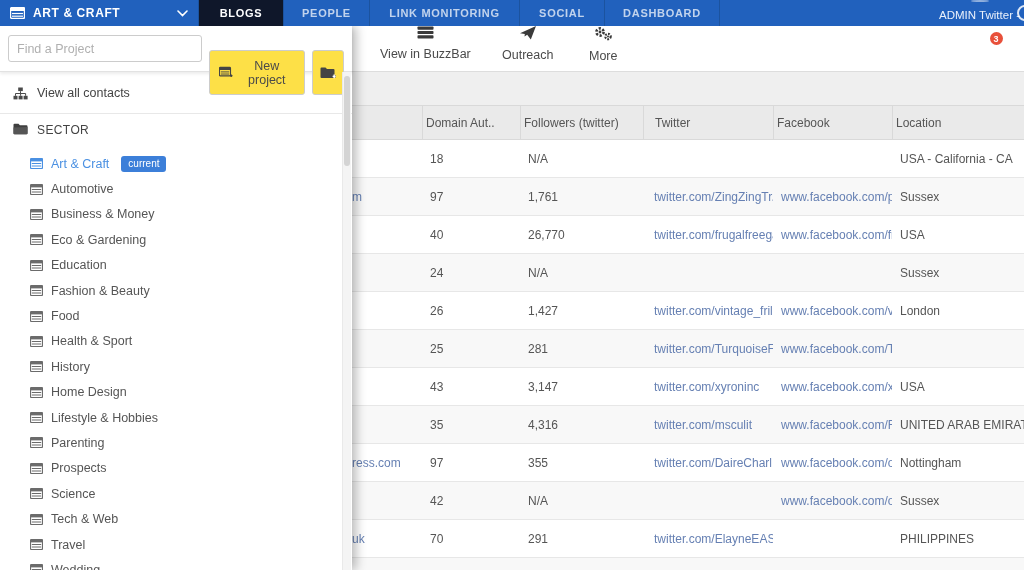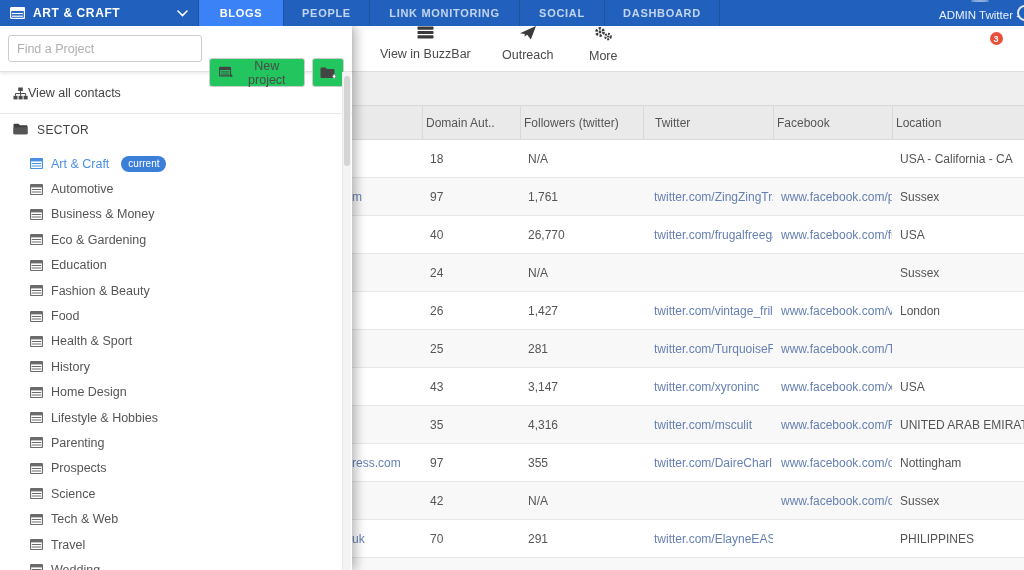--- a/index.html
+++ b/index.html
@@ -8,21 +8,21 @@
   .stage { position:relative; width:1024px; height:570px; }
 
   
   .navbar { position:absolute; top:0; left:0; width:1024px; height:26px;
     background:#2161bd; display:flex; align-items:stretch; color:#fff; z-index:30; }
   .nav-left { width:198px; display:flex; align-items:center; padding:0 10px; gap:8px; cursor:pointer; }
   .nav-left .title { font-size:12px; font-weight:bold; letter-spacing:.6px; flex:1; }
   .nav-tab { display:flex; align-items:center; justify-content:center;
     font-size:11px; font-weight:bold; letter-spacing:.7px; color:rgba(255,255,255,.72);
     border-left:1px solid #1b539f; cursor:pointer; }
-  .nav-tab.active { background:#3b82f6; color:#fff; }
+  .nav-tab.active { background:#0f172a; color:#fff; }
   .t-blogs{width:85px} .t-people{width:86px} .t-link{width:150px} .t-social{width:85px} .t-dash{width:115px}
   .nav-spacer { flex:1; border-left:1px solid #1b539f; }
   .nav-user { display:flex; align-items:center; gap:7px; padding-right:4px;flex-direction:column; }
   .avatar { width:18px; height:18px; border-radius:50%;
     background:radial-gradient(circle at 35% 30%, #f3e9e2 0 30%, #b5493a 31% 62%, #6e2c24 63% 100%);
     border:1px solid rgba(255,255,255,.5); }
   .user-name { font-size:11.5px; color:#eaf1fb; white-space:nowrap; }
   .redacted { width:70px; height:11px; border-radius:6px; background:rgba(255,255,255,.45); filter:blur(2.5px); }
   .notif { position:relative; width:24px; height:20px; margin-left:14px; cursor:pointer; }
   .notif-badge { position:absolute; top:-3px; right:-4px; min-width:13px; height:13px; border-radius:8px;
@@ -53,35 +53,35 @@
   .link { color:#6680b3; cursor:pointer; }
 
   
   .panel { position:absolute; top:26px; left:0; width:352px; height:544px; background:#fff;
     box-shadow:4px 0 10px rgba(0,0,0,.28); z-index:20; }
   .panel-head { position:relative; height:46px; border-bottom:1px solid #e2e2e2;
     box-shadow:0 2px 3px rgba(0,0,0,.08); display:flex; align-items:center; padding:0 8px; gap:7px; }
   .proj-search { width:222px; height:27px; border:1px solid #ccc; border-radius:3px; padding:0 8px;
     font-size:12.5px; color:#444; font-family:Liberation Sans, sans-serif; outline:none; }
   .proj-search::placeholder { color:#b0b0b0; }
-  .btn { height:29px; border:1px solid #ccc; border-radius:3px; background:#22c55e; display:flex;
+  .btn { height:45px; border:1px solid #ccc; border-radius:3px; background:#fde047; display:flex;
     align-items:center; gap:6px; padding:0 9px; font-size:12.5px; color:#4a4a4a; cursor:pointer;
     font-family:"Liberation Sans", sans-serif;margin-top:48px; }
-  .view-all { display:flex; align-items:center; height:32px; padding:0 13px; margin-top:5px;
+  .view-all { display:flex; align-items:center; gap:9px; height:32px; padding:0 13px; margin-top:5px;
     font-size:12.5px; color:#444; cursor:pointer; }
   .divider { border-bottom:1px solid #e8e8e8; margin-top:4px; }
   .sector-row { display:flex; align-items:flex-start; gap:9px; height:26px; padding:0 13px; margin-top:9px;
     font-size:12px; color:#444; letter-spacing:.4px; cursor:pointer; }
   .tree { margin-top:2px; }
   .tree-item { display:flex; align-items:center; gap:8px; height:25.4px; padding-left:30px;
     font-size:12.5px; color:#555; cursor:pointer; }
   .tree-item svg { color:#6b6b6b; flex:none; }
   .tree-item.current { color:#4a90e2; }
   .tree-item.current svg { color:#4a90e2; }
-  .badge { display:none; background:#3c7fd9; color:#fff; font-size:10px; border-radius:8px;
+  .badge { display:none; background:#3c7fd9; color:#fff; font-size:10px; border-radius:3px;
     padding:2px 7px 3px; margin-left:4px; }
   .tree-item.current .badge { display:inline-block; }
   .scrolltrack { position:absolute; top:46px; right:1px; bottom:0; width:9px; background:#f4f4f4;
     border-left:1px solid #e9e9e9; }
   .scrollthumb { position:absolute; top:4px; left:1px; width:6px; height:90px; border-radius:3px; background:#d4d4d4; }
 </style>
 </head>
 <body>
 
 <div class="stage">

